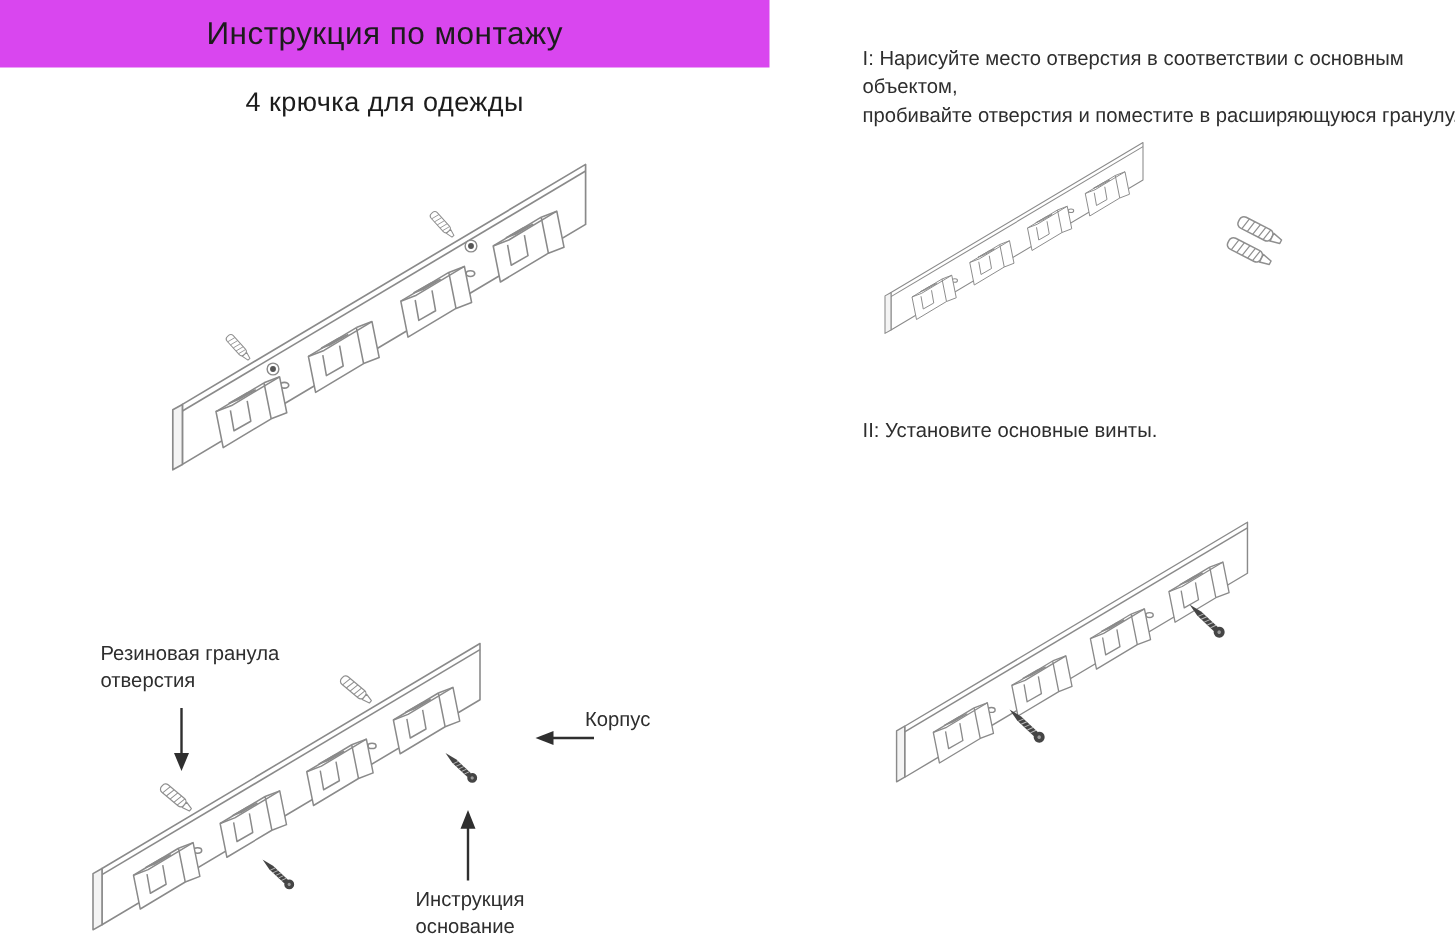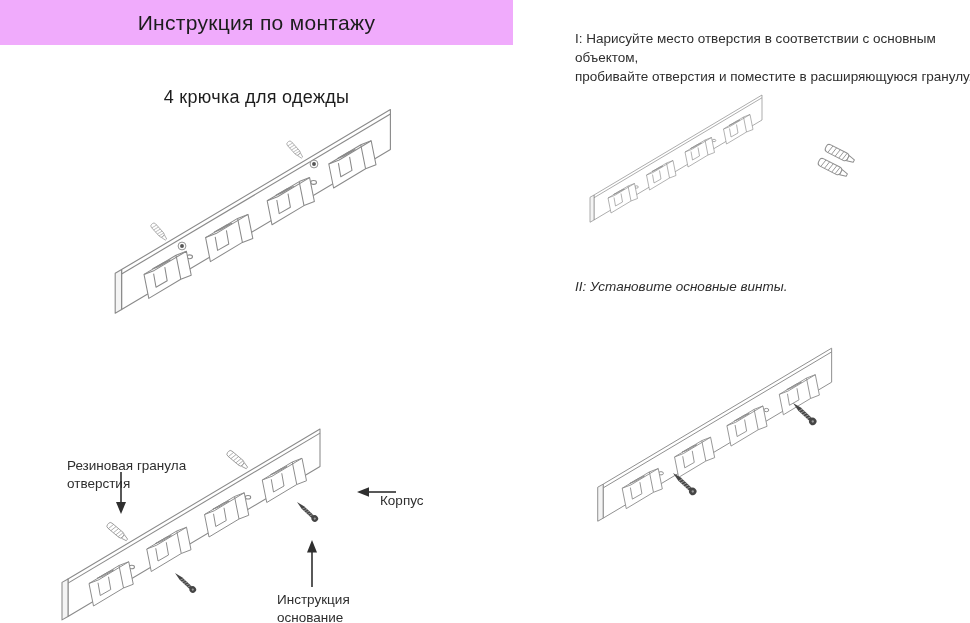--- a/index.html
+++ b/index.html
@@ -4,40 +4,40 @@
 <style>
   html,body{margin:0;padding:0;}
   body{
     width:970px;height:623px;position:relative;overflow:hidden;
     background:#ffffff;
     font-family:"Liberation Sans","DejaVu Sans",sans-serif;
     color:#262626;
   }
   .banner{
     position:absolute;left:0;top:0;width:513px;height:45px;
-    background:#f0abfc;
+    background:#d946ef;
     display:flex;align-items:center;justify-content:center;
   }
   .banner-title{
     font-size:21px;letter-spacing:.3px;color:#1c1c1c;font-weight:400;
   }
   .subtitle{
     position:absolute;left:0;top:58px;width:513px;text-align:center;
-    font-size:18px;color:#1c1c1c;letter-spacing:.3px;margin-top:29px;
+    font-size:18px;color:#1c1c1c;letter-spacing:.3px;
   }
   .step-text{
     position:absolute;font-size:13.5px;line-height:19px;color:#2e2e2e;
   }
   #step1{left:575px;top:29px;width:398px;}
-  #step2{left:575px;top:277px;width:350px;font-style:italic;}
+  #step2{left:575px;top:277px;width:350px;}
   .callout{
     position:absolute;font-size:13.5px;line-height:17.5px;color:#2e2e2e;
   }
-  #callout-granule{left:67px;top:457px;}
-  #callout-korpus{left:380px;top:471px;margin-top:21px;}
+  #callout-granule{left:67px;top:427px;}
+  #callout-korpus{left:390px;top:471px;}
   #callout-base{left:277px;top:591px;}
   svg.art{position:absolute;left:0;top:0;}
 </style>
 </head>
 <body>
 
 <div class="banner">
   <div class="banner-title">Инструкция по монтажу</div>
 </div>
 <div class="subtitle">4 крючка для одежды</div>

